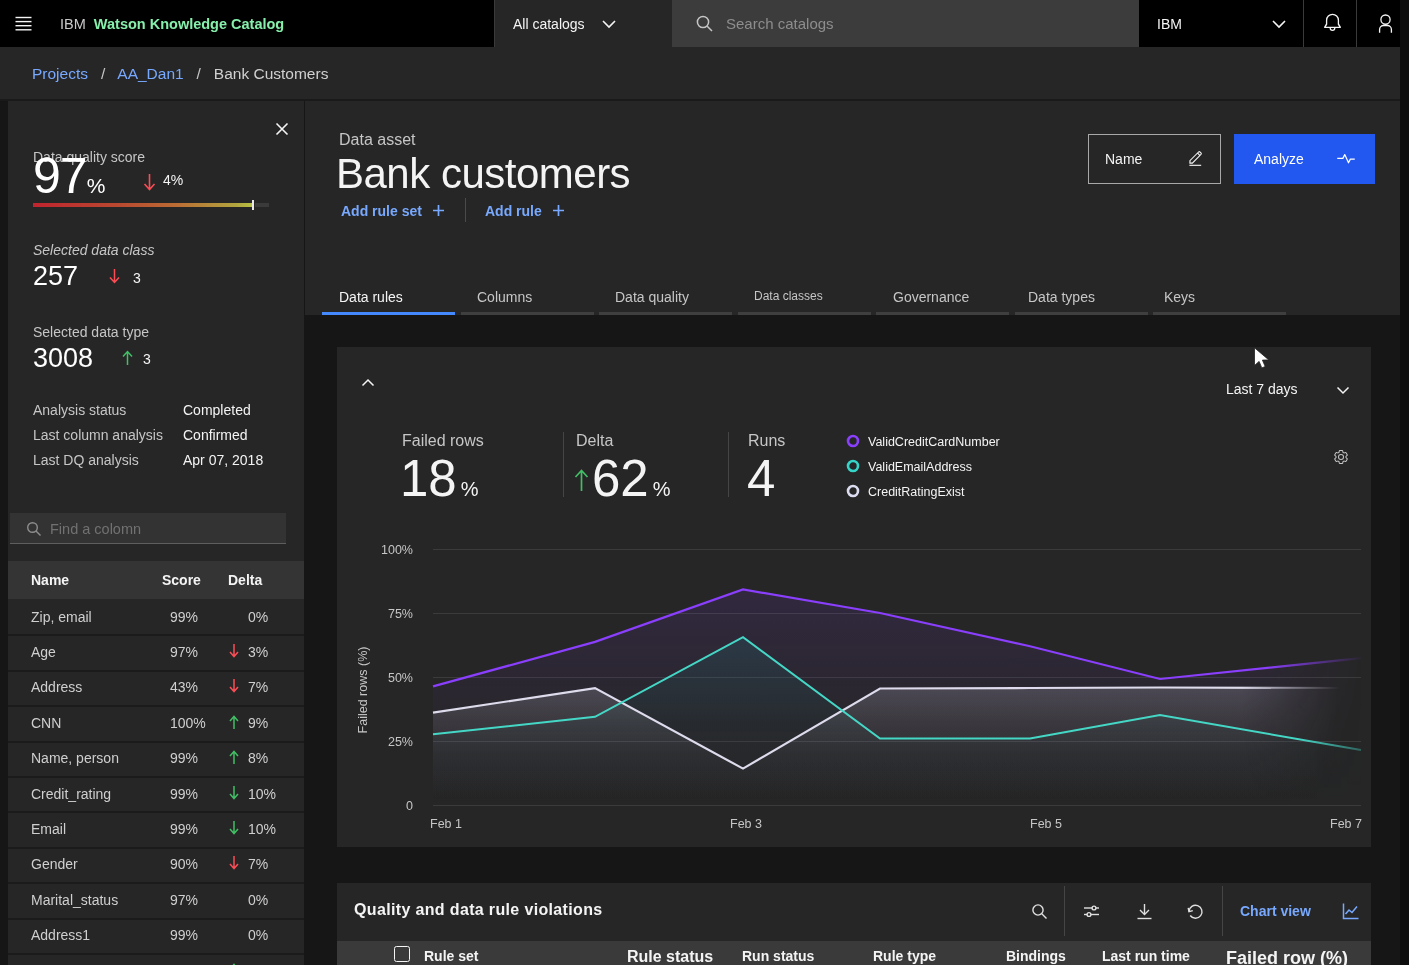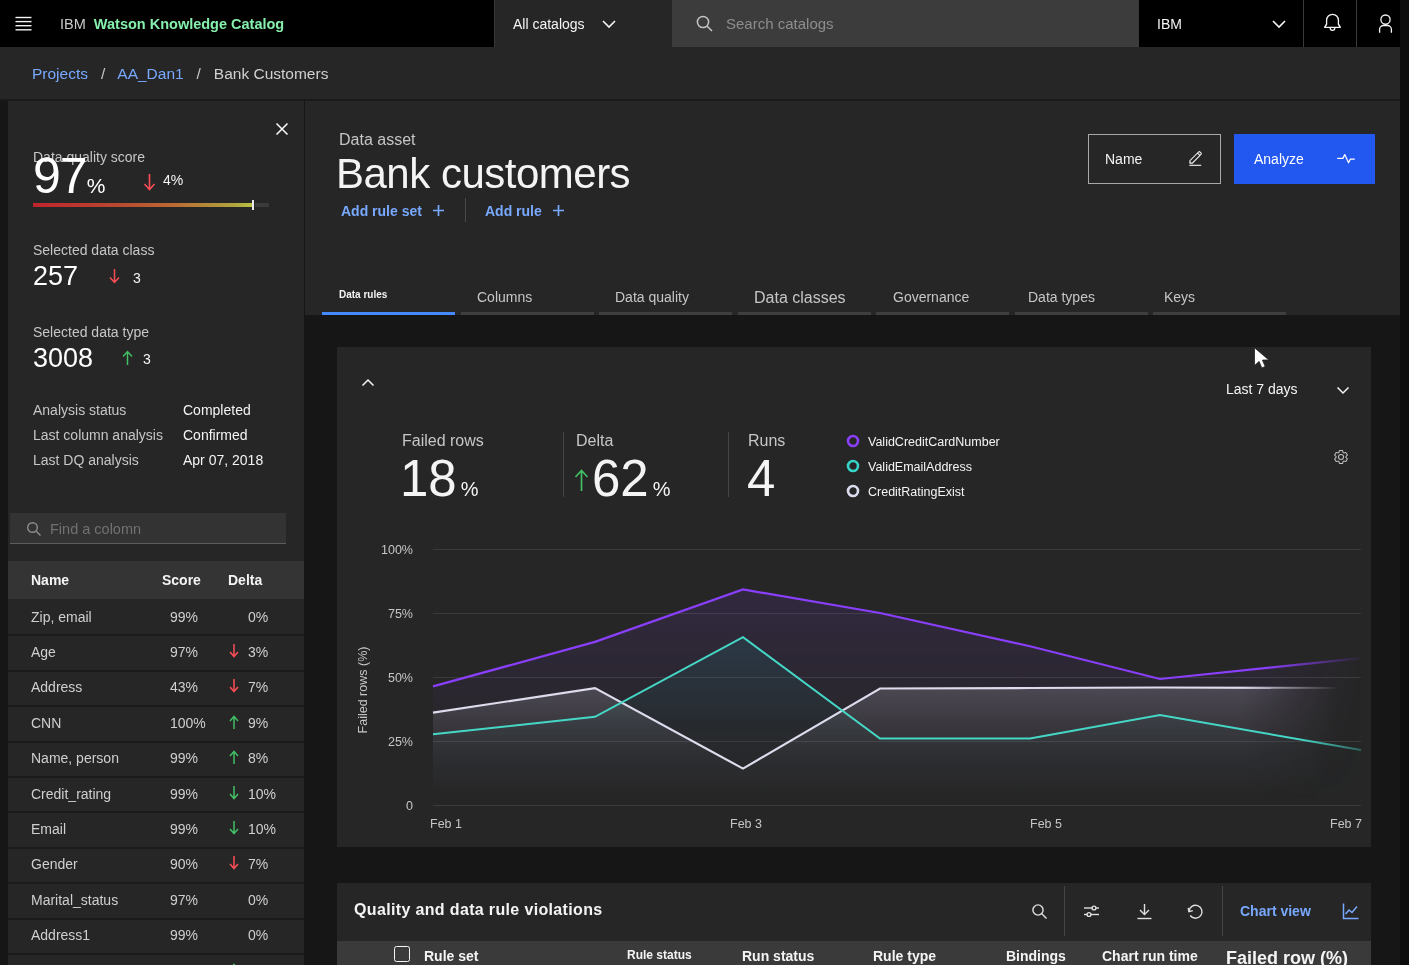--- a/index.html
+++ b/index.html
@@ -69,21 +69,21 @@
   <div class="abs" style="left:25px;top:46px;color:#fff;font-size:50px;font-weight:300;letter-spacing:-1px;">97<span style="font-size:21px;letter-spacing:0;">%</span></div>
   <svg class="abs" style="left:135px;top:72px;" width="13" height="19" viewBox="0 0 13 19">
         <path d="M6.5 1 L6.5 16 M1.5 11 L6.5 16.5 L11.5 11" fill="none" stroke="#fa4d56" stroke-width="1.6"></path>
       </svg>
   <div class="abs" style="left:155px;top:71px;color:#f4f4f4;">4%</div>
 
   <div class="abs" style="left:25px;top:102px;width:220px;height:4px;background:linear-gradient(90deg,#c0242e,#b94a30 40%,#bb6c34 65%,#b1a53e 92%,#b8c242);"></div>
   <div class="abs" style="left:247px;top:102px;width:14px;height:4px;background:#3a3a3a;"></div>
   <div class="abs" style="left:243.5px;top:99px;width:2.5px;height:10px;background:#e8e8e8;"></div>
 
-  <div class="abs" style="left:25px;top:141px;color:#c6c6c6;">Selected data class</div>
+  <div class="abs" style="left:25px;top:141px;color:#c6c6c6;font-style:italic;">Selected data class</div>
   <div class="abs" style="left:25px;top:160px;color:#fff;font-size:27px;font-weight:300;">257</div>
   <svg class="abs" style="left:101px;top:167px;" width="11" height="17" viewBox="0 0 11 17">
         <path d="M5.5 1 L5.5 14 M1 9.5 L5.5 14.5 L10 9.5" fill="none" stroke="#fa4d56" stroke-width="1.5"></path>
       </svg>
   <div class="abs" style="left:125px;top:169px;color:#f4f4f4;">3</div>
 
   <div class="abs" style="left:25px;top:223px;color:#c6c6c6;">Selected data type</div>
   <div class="abs" style="left:25px;top:242px;color:#fff;font-size:27px;font-weight:300;">3008</div>
   <svg class="abs" style="left:114px;top:248px;" width="11" height="17" viewBox="0 0 11 17">
         <path d="M5.5 16 L5.5 3 M1 7.5 L5.5 2.5 L10 7.5" fill="none" stroke="#42be65" stroke-width="1.5"></path>
@@ -198,27 +198,27 @@
         <path d="M27.3 6.2 L25.8 4.7 a3 3 0 0 0-4.2 0 L6 20.3 V26 h5.7 L27.3 10.4 a3 3 0 0 0 0-4.2 z M11 24 H8 v-3 L20.4 8.6 l3 3 z M25.9 9 l-1.1 1.1-3-3 L22.9 6 a1 1 0 0 1 1.4 0 l1.6 1.6 a1 1 0 0 1 0 1.4z" fill="#f4f4f4"></path>
         <rect x="6" y="28" width="21" height="2" fill="#f4f4f4"></rect>
       </svg>
 
   <div class="abs" style="left:929px;top:35px;width:141px;height:50px;background:#2257f0;"></div>
   <div class="abs" style="left:949px;top:52px;font-size:14px;color:#fff;">Analyze</div>
   <svg class="abs" style="left:1031px;top:50px;" width="20" height="20" viewBox="0 0 32 32">
         <path d="M20 23a1 1 0 0 1-.89-.54L14 11.23l-2.11 4.22A1 1 0 0 1 11 16H2v-2h8.38l2.73-5.45a1 1 0 0 1 1.78 0L20 19.77l2.11-4.22A1 1 0 0 1 23 15h7v2h-6.38l-2.73 5.45A1 1 0 0 1 20 23z" fill="#fff"></path>
       </svg>
 
-  <div class="abs" style="left:34px;top:190px;font-size:10px;font-weight:bold;color:#f4f4f4;">Data rules</div>
+  <div class="abs" style="left:34px;top:190px;font-size:14px;font-weight:normal;color:#f4f4f4;">Data rules</div>
   <div class="abs" style="left:17px;top:213px;width:133px;height:3px;background:#4589ff;"></div>
   <div class="abs" style="left:172px;top:190px;font-size:14px;color:#c6c6c6;">Columns</div>
   <div class="abs" style="left:155.5px;top:213px;width:133px;height:3px;background:#3f3f3f;"></div>
   <div class="abs" style="left:310px;top:190px;font-size:14px;color:#c6c6c6;">Data quality</div>
   <div class="abs" style="left:294px;top:213px;width:133px;height:3px;background:#3f3f3f;"></div>
-  <div class="abs" style="left:449px;top:190px;font-size:16px;color:#c6c6c6;">Data classes</div>
+  <div class="abs" style="left:449px;top:190px;font-size:12px;color:#c6c6c6;">Data classes</div>
   <div class="abs" style="left:432.5px;top:213px;width:133px;height:3px;background:#3f3f3f;"></div>
   <div class="abs" style="left:588px;top:190px;font-size:14px;color:#c6c6c6;">Governance</div>
   <div class="abs" style="left:571px;top:213px;width:133px;height:3px;background:#3f3f3f;"></div>
   <div class="abs" style="left:723px;top:190px;font-size:14px;color:#c6c6c6;">Data types</div>
   <div class="abs" style="left:709.5px;top:213px;width:133px;height:3px;background:#3f3f3f;"></div>
   <div class="abs" style="left:859px;top:190px;font-size:14px;color:#c6c6c6;">Keys</div>
   <div class="abs" style="left:848px;top:213px;width:133px;height:3px;background:#3f3f3f;"></div>
 
   <div class="abs" id="chartcard" style="left:32px;top:248px;width:1034px;height:500px;background:#262626;">
     <svg class="abs" style="left:24px;top:31px;" width="14" height="9" viewBox="0 0 14 9">
@@ -370,25 +370,25 @@
     <svg class="abs" style="left:1005px;top:19px;" width="18" height="18" viewBox="0 0 18 18">
           <g stroke="#78a9ff" stroke-width="1.5" fill="none">
             <path d="M1.5 1.5 V16.5 H16.5"></path>
             <path d="M3.5 12 L7 8 L10 10.5 L15 4.5"></path>
           </g>
         </svg>
 
     <div class="abs" style="left:0;top:58px;width:1034px;height:24px;background:#3a3a3a;"></div>
     <div class="abs" style="left:57px;top:63px;width:16px;height:16px;border:1.6px solid #f4f4f4;border-radius:2.5px;"></div>
     <div class="abs" style="left:87px;top:65px;font-size:14px;font-weight:bold;color:#f4f4f4;">Rule set</div>
-    <div class="abs" style="left:290px;top:65px;font-size:12px;font-weight:bold;color:#f4f4f4;">Rule status</div>
+    <div class="abs" style="left:290px;top:65px;font-size:16px;font-weight:bold;color:#f4f4f4;">Rule status</div>
     <div class="abs" style="left:405px;top:65px;font-size:14px;font-weight:bold;color:#f4f4f4;">Run status</div>
     <div class="abs" style="left:536px;top:65px;font-size:14px;font-weight:bold;color:#f4f4f4;">Rule type</div>
     <div class="abs" style="left:649px;top:65px;font-size:14px;font-weight:bold;color:#f4f4f4;padding-left:20px;">Bindings</div>
-    <div class="abs" style="left:765px;top:65px;font-size:14px;font-weight:bold;color:#f4f4f4;">Chart run time</div>
+    <div class="abs" style="left:765px;top:65px;font-size:14px;font-weight:bold;color:#f4f4f4;">Last run time</div>
     <div class="abs" style="left:889px;top:65px;font-size:18px;font-weight:bold;color:#f4f4f4;">Failed row (%)</div>
   </div>
 </div>
 
 <div class="abs" style="left:1400px;top:0px;width:9px;height:965px;background:#0d0d0d;"></div>
 
 <svg class="abs" style="left:1253px;top:347px;" width="22" height="24" viewBox="0 0 22 24">
   <path d="M1.5 0.8 L1.5 18.5 L6.1 14.4 L8.8 20.9 L12.2 19.5 L9.4 13.1 L15.8 12.9 Z" fill="#fff" stroke="#222" stroke-width="0.8"></path>
 </svg>
 

